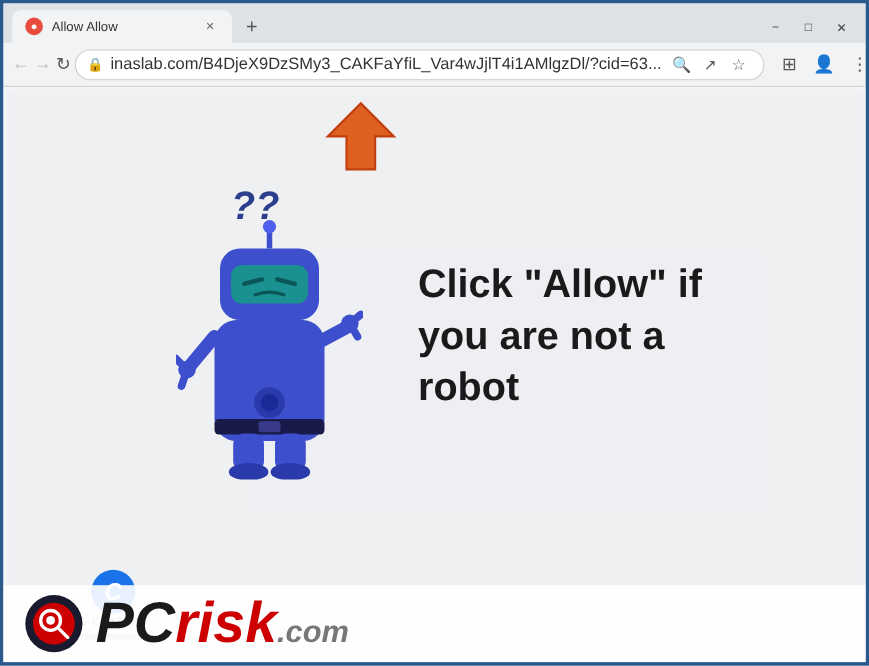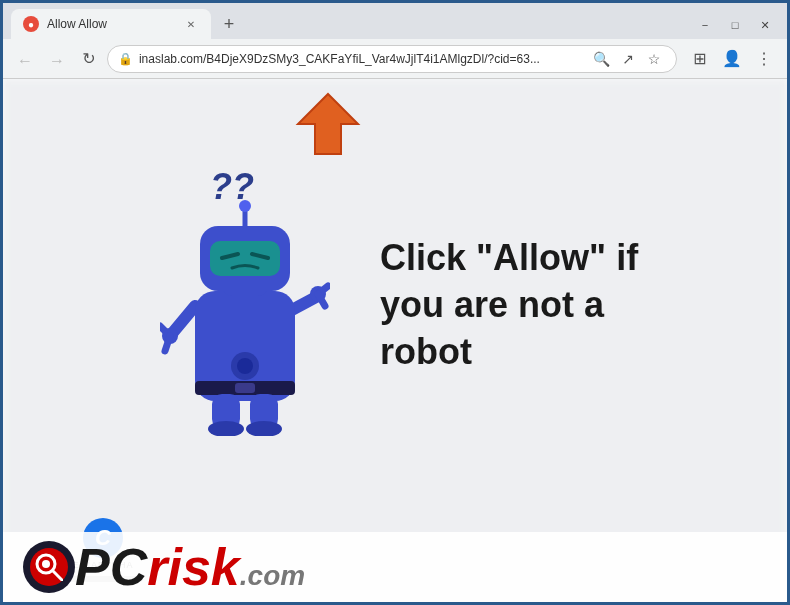--- a/index.html
+++ b/index.html
@@ -138,21 +138,21 @@
       display: flex;
       align-items: center;
       padding: 0 10px;
       gap: 6px;
     }
     .lock-icon {
       font-size: 12px;
       color: #555;
     }
     .address-text {
-      font-size: 12px;
+      font-size: 15px;
       color: #333;
       flex: 1;
       overflow: hidden;
       text-overflow: ellipsis;
       white-space: nowrap;
     }
     .address-icons {
       display: flex;
       align-items: center;
       gap: 2px;
@@ -288,20 +288,21 @@
     .pcrisk-bar {
       position: absolute;
       bottom: 0;
       left: 0;
       right: 0;
       height: 70px;
       background: rgba(255,255,255,0.9);
       display: flex;
       align-items: center;
       padding: 0 20px;
+      gap: 12px;
     }
     .pcrisk-icon {
       width: 52px;
       height: 52px;
       background: #1a1a2e;
       border-radius: 50%;
       display: flex;
       align-items: center;
       justify-content: center;
       flex-shrink: 0;

